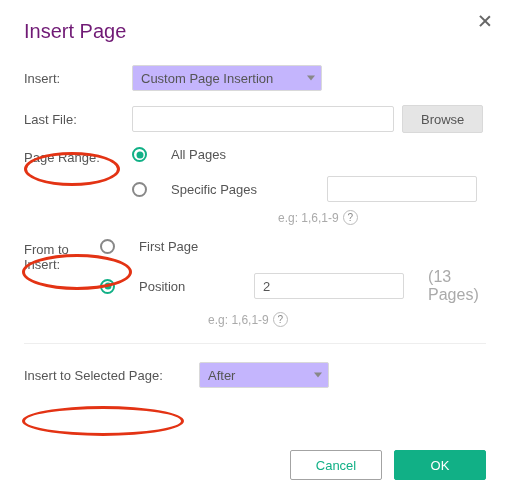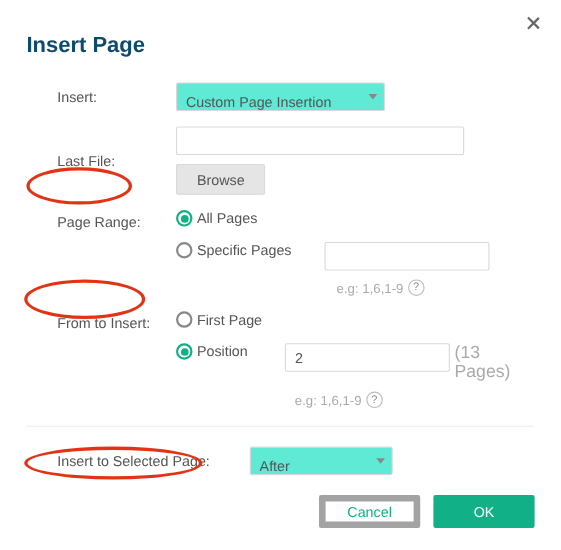--- a/index.html
+++ b/index.html
@@ -27,56 +27,55 @@
     left: 6px;
     top: 0;
     width: 1.5px;
     height: 14px;
     background: #666;
   }
   .close-icon::before { transform: rotate(45deg); }
   .close-icon::after  { transform: rotate(-45deg); }
 
   .title {
-    color: #0c4a6e;
+    color: #701a75;
     font-size: 20px;
-    font-weight: 700;
-    margin: 10px 0 22px 0;
+    font-weight: 400;
+    margin: 0 0 22px 0;
   }
 
   .row {
     display: flex;
     align-items: center;
     margin-bottom: 14px;
-    margin-left: 28px;
   }
   .label-col {
     width: 108px;
     padding-right: 6px;
     text-align: left;
     color: #555;
   }
   .content-col {
     flex: 1;
     display: flex;
     align-items: center;
     gap: 8px;
     flex-wrap: wrap;
   }
 
   .select {
     position: relative;
     display: inline-flex;
-    align-items: flex-end;
+    align-items: center;
     height: 26px;
     border: 1px solid #d9d9d9;
     border-radius: 2px;
     padding: 0 26px 0 8px;
     color: #555;
-    background: #5eead4;
+    background: #c4b5fd;
     cursor: pointer;
     min-width: 160px;
   }
   .select .caret {
     position: absolute;
     right: 6px;
     top: 50%;
     transform: translateY(-50%);
     width: 0; height: 0;
     border-left: 4px solid transparent;
@@ -102,21 +101,22 @@
     padding: 0 18px;
     border: 1px solid #d9d9d9;
     background: #e5e5e5;
     color: #555;
     border-radius: 2px;
     cursor: pointer;
     font-size: 13px;
   }
   .radio-item {
     display: flex;
-    gap: 4px;
+    align-items: center;
+    gap: 24px;
     margin-bottom: 14px;
   }
   .radio {
     width: 15px; height: 15px;
     border: 2px solid #888;
     border-radius: 50%;
     position: relative;
     flex-shrink: 0;
     cursor: pointer;
   }
@@ -167,21 +167,21 @@
   .footer {
     position: absolute;
     bottom: 20px;
     right: 24px;
     display: flex;
     gap: 12px;
   }
   .btn {
     height: 30px;
     min-width: 92px;
-    border: 6px solid #a3a3a3;
+    border: 1px solid #a3a3a3;
     background: #fff;
     font-size: 13px;
     border-radius: 2px;
     cursor: pointer;
   }
   .btn.cancel { color: #11b086; }
   .btn.ok {
     background: #11b086;
     border-color: #11b086;
     color: #fff;

